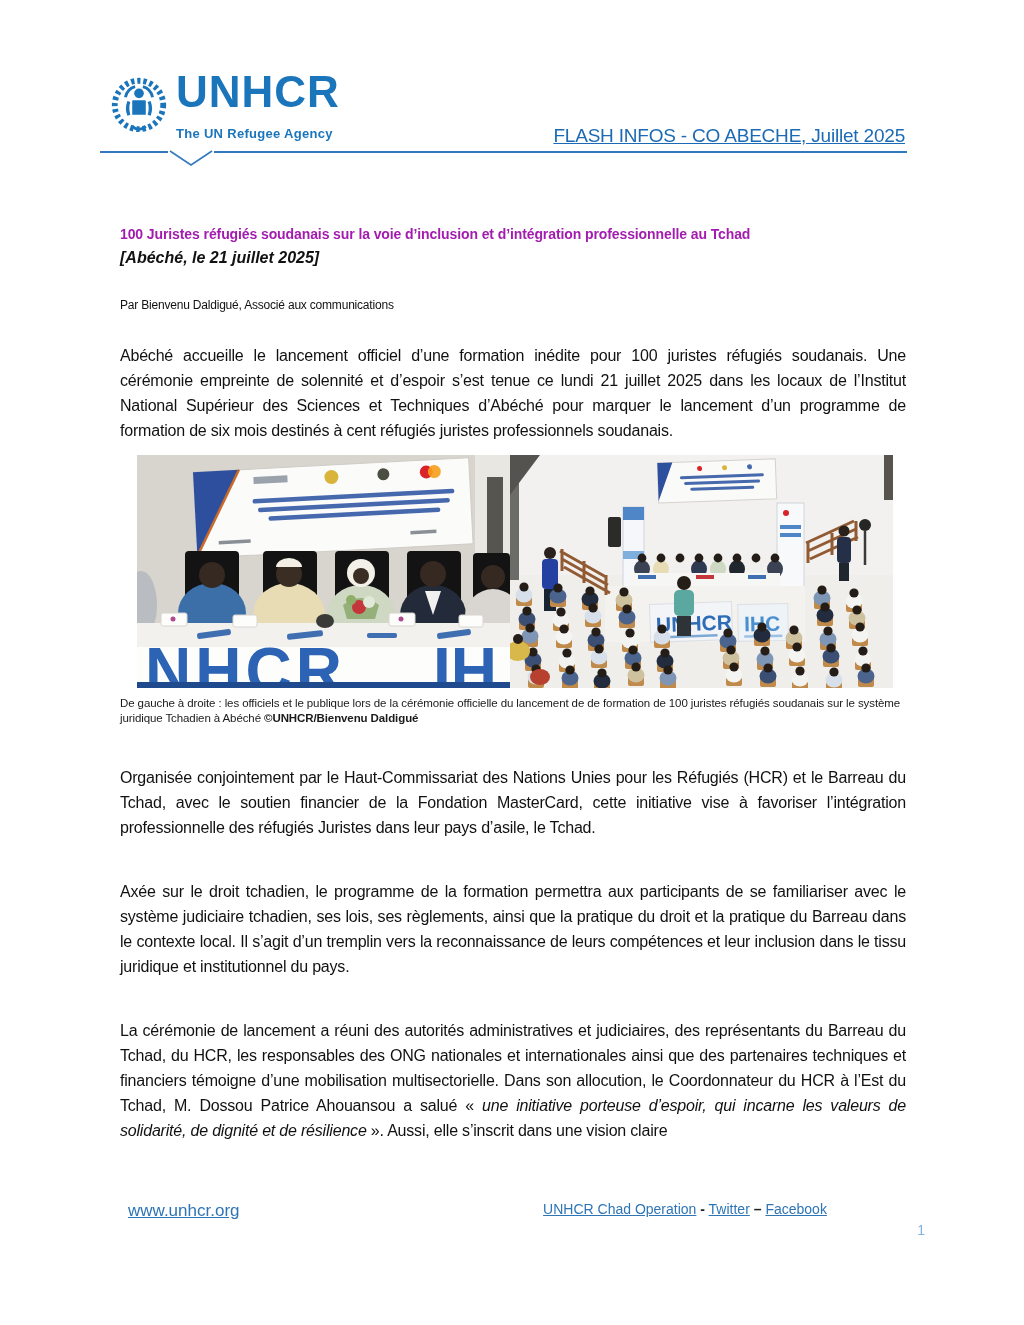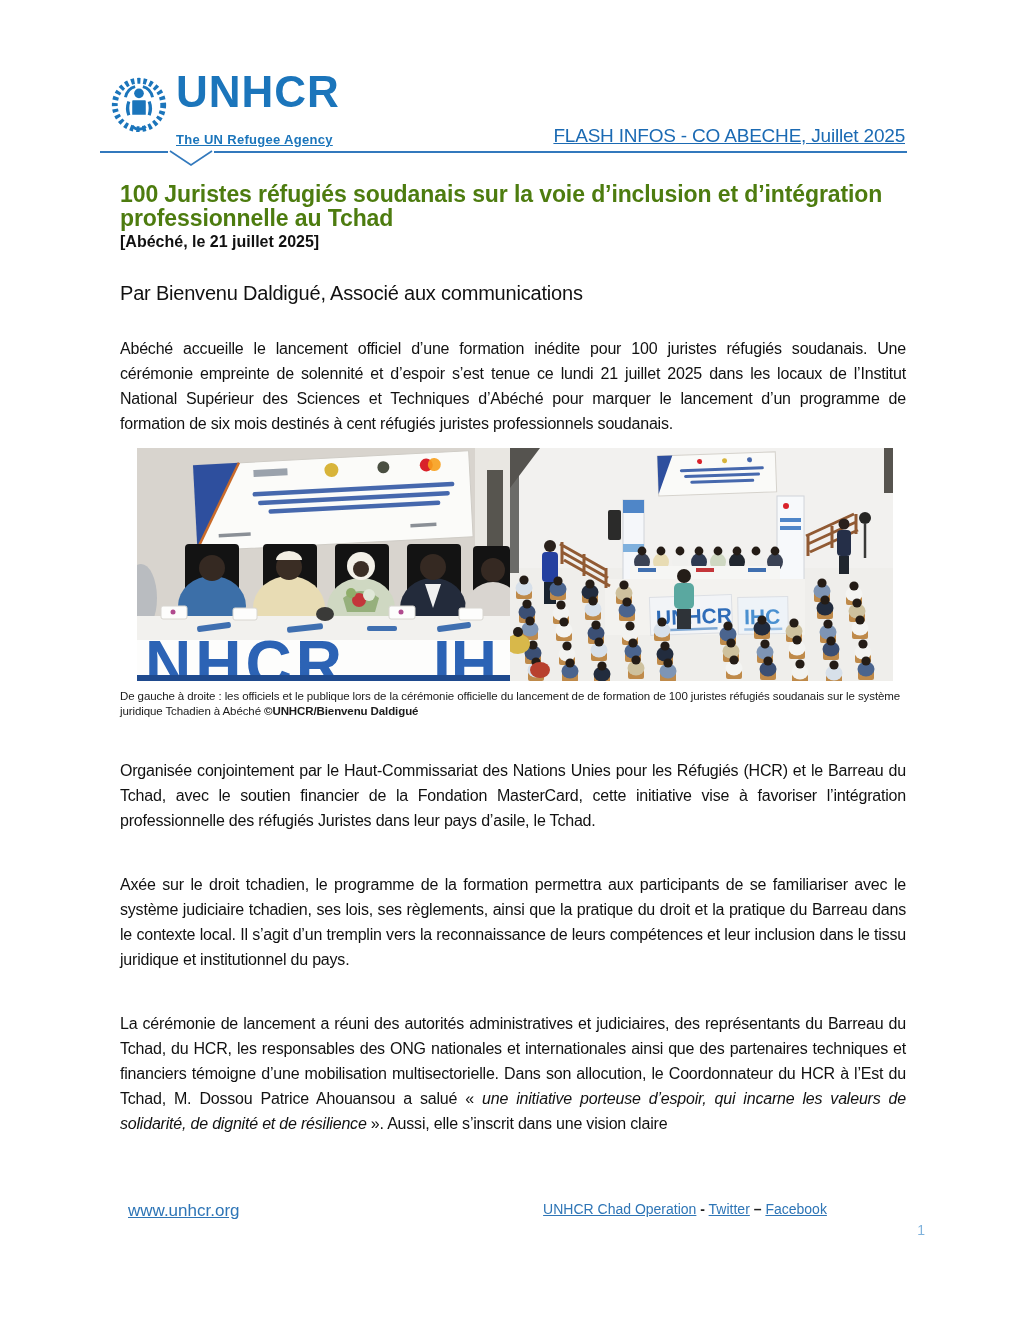--- a/index.html
+++ b/index.html
@@ -4,32 +4,32 @@
 <style>
   html,body{margin:0;padding:0;background:#ffffff;}
   .page{
     position:relative;width:1024px;height:1325px;background:#ffffff;
     font-family:"Liberation Sans",sans-serif;color:#111;overflow:hidden;
   }
   
   .logo-block{position:absolute;left:108px;top:72px;display:flex;align-items:flex-start;}
   .logo-text{margin-left:6px;}
   .logo-name{font-size:44px;font-weight:bold;color:#1b75bb;letter-spacing:1px;line-height:40px;}
-  .logo-tagline{font-size:13px;font-weight:bold;color:#1b75bb;margin-top:20px;letter-spacing:0.3px;text-decoration:underline;}
+  .logo-tagline{font-size:13px;font-weight:bold;color:#1b75bb;margin-top:14px;letter-spacing:0.3px;}
   .header-title{
     position:absolute;right:119px;top:125px;font-size:19px;font-weight:normal;
     color:#1b6ab3;text-decoration:underline;letter-spacing:-0.2px;
   }
   .rule{position:absolute;left:100px;top:151px;width:807px;height:2px;background:#3279bd;}
   .rule-chevron{position:absolute;left:168px;top:150px;}
   
   .content{position:absolute;left:120px;top:182px;width:786px;}
-  .article-title{font-size:23px;font-weight:bold;color:#4d7c0f;line-height:24px;letter-spacing:-0.1px;}
-  .dateline{font-size:16px;font-weight:bold;color:#111;margin-top:3px;}
-  .byline{font-size:20px;margin-top:31px;letter-spacing:-0.2px;}
+  .article-title{font-size:14px;font-weight:bold;color:#a21caf;line-height:24px;letter-spacing:-0.1px;margin-top:40px;}
+  .dateline{font-size:16px;font-weight:bold;font-style:italic;color:#111;margin-top:3px;}
+  .byline{font-size:12px;margin-top:31px;letter-spacing:-0.2px;}
   .para{font-size:16px;line-height:25px;text-align:justify;letter-spacing:-0.2px;margin-top:31px;}
   .para.tight{margin-top:39px;}
   .quote-italic{font-style:italic;}
   
   .figure{margin-top:12px;margin-left:17px;display:flex;width:756px;height:233px;}
   .figure svg{display:block;}
   .caption{font-size:11.5px;line-height:15px;margin-top:8px;color:#1a1a1a;letter-spacing:-0.1px;}
   .caption b{font-weight:bold;}
   
   .footer-left{position:absolute;left:128px;top:1201px;font-size:17px;}

